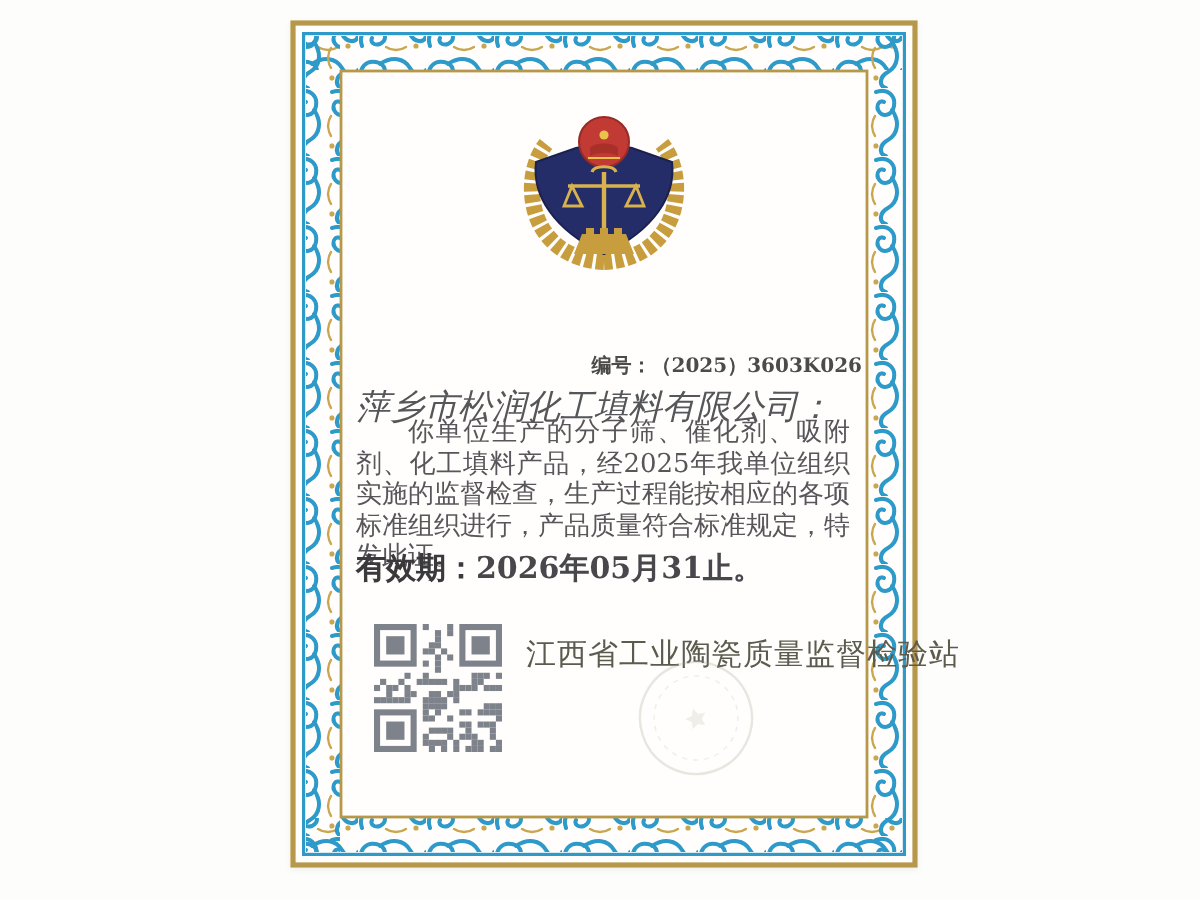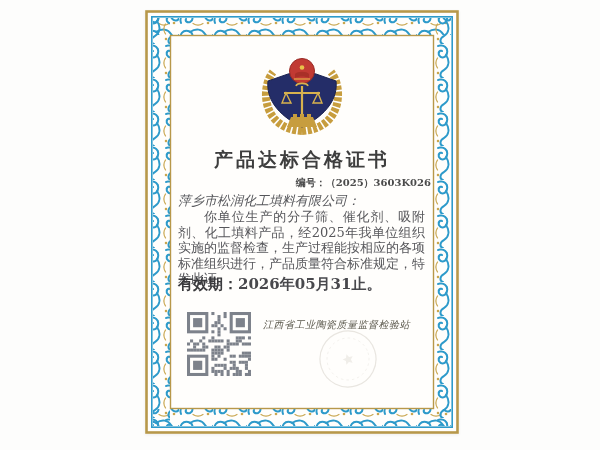--- a/index.html
+++ b/index.html
@@ -20,36 +20,36 @@
     position:absolute;left:0;top:137px;width:100%;
     text-align:center;font-size:19px;font-weight:bold;color:#3e3e3e;
     letter-spacing:3px;white-space:nowrap;
   }
   .serial{
     position:absolute;top:166px;right:28px;
     font-size:10px;color:#4b4b4b;font-weight:600;white-space:nowrap;
   }
   .recipient{
     position:absolute;left:33px;top:182px;right:30px;
-    font-size:13px;color:#55565a;font-style:italic;white-space:nowrap;
+    font-size:17px;color:#55565a;font-style:italic;white-space:nowrap;
   }
   .body-par{
     position:absolute;left:33px;top:199px;right:34px;margin:0;
     font-size:13px;line-height:15.5px;color:#57575b;
     text-align:justify;text-indent:2em;
   }
   .validity{
     position:absolute;left:33px;top:265px;
     font-size:15px;font-weight:bold;color:#3a3a3d;white-space:nowrap;
   }
   .validity .val{font-weight:bold;color:#48484c;}
   .qr{position:absolute;left:42px;top:302px;width:64px;height:64px;}
   .issuer{
     position:absolute;left:118px;top:308px;width:142px;
-    font-size:10px;color:#5d5a4e;letter-spacing:0.5px;white-space:nowrap;font-style:italic;
+    font-size:15px;color:#5d5a4e;letter-spacing:0.5px;white-space:nowrap;
   }
   .issue-date{
     position:absolute;left:154px;top:339px;
     font-size:10.5px;color:#54555c;letter-spacing:1px;white-space:nowrap;
   }
   .seal{position:absolute;left:173px;top:319px;width:60px;height:60px;opacity:0.55;}
 </style>
 </head>
 <body>
 
@@ -96,21 +96,20 @@
       <path d="M26,36 H62" stroke="#d8b24e" stroke-width="1.8"></path>
       <path d="M44,29 V58" stroke="#d8b24e" stroke-width="2.2"></path>
       <path d="M38,29 C39,25.5 49,25.5 50,29" fill="none" stroke="#d8b24e" stroke-width="1.6"></path>
       <path d="M28,36 L24,46 H33 Z" fill="none" stroke="#d8b24e" stroke-width="1.4"></path>
       <path d="M60,36 L55,46 H64 Z" fill="none" stroke="#d8b24e" stroke-width="1.4"></path>
 
       <path d="M33,60 h22 l4,10 h-30 z" fill="#c79d3e"></path>
       <path d="M35,60 v-3 h4 v3 M42,60 v-3 h4 v3 M49,60 v-3 h4 v3" fill="#c79d3e"></path>
     </svg>
 
-    <div class="title">产品达标合格证书</div>
 
     <div class="serial">
       <span>编号：</span><span>（2025）3603K026</span>
     </div>
 
     <div class="recipient">萍乡市松润化工填料有限公司：</div>
 
     <p class="body-par">你单位生产的分子筛、催化剂、吸附剂、化工填料产品，经2025年我单位组织实施的监督检查，生产过程能按相应的各项标准组织进行，产品质量符合标准规定，特发此证。</p>
 
     <div class="validity">

